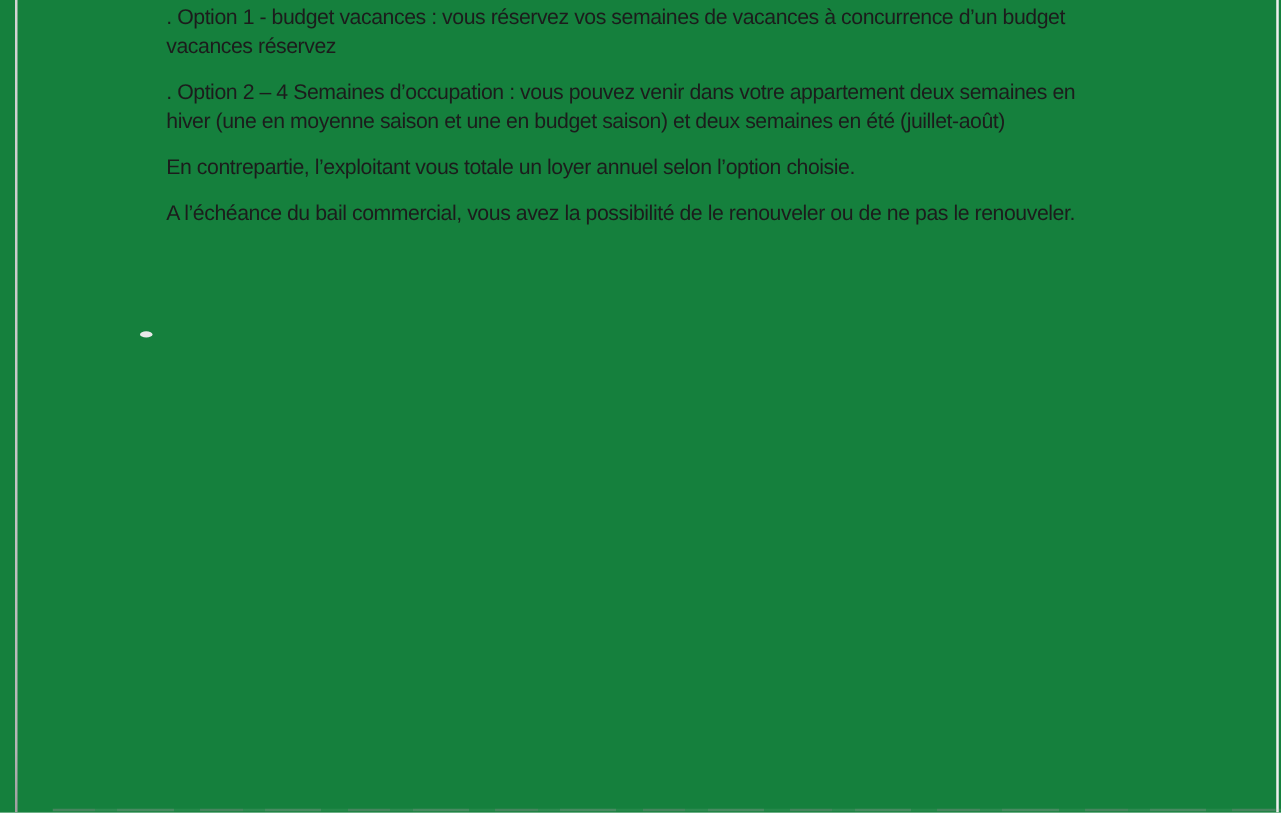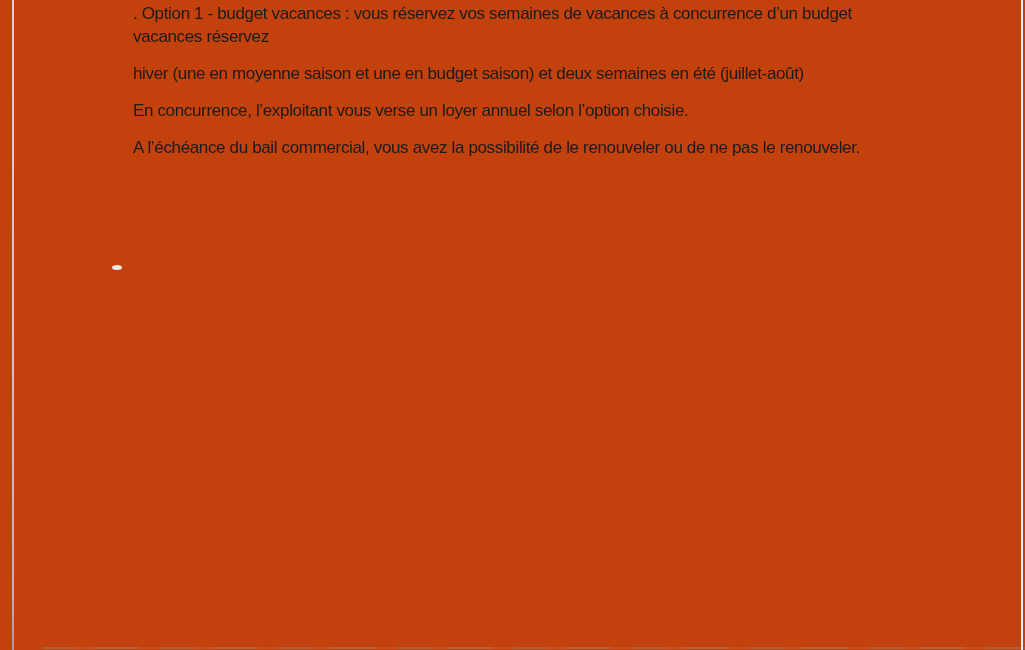--- a/index.html
+++ b/index.html
@@ -10,21 +10,21 @@
     width: 1025px;
     height: 650px;
     overflow: hidden;
     background: #ffffff;
     font-family: "Liberation Sans", sans-serif;
   }
   .scan-page {
     position: relative;
     width: 1025px;
     height: 650px;
-    background: #c2410c;
+    background: #15803d;
   }
   
   .edge-line-left {
     position: absolute;
     left: 12px;
     top: 0;
     width: 2px;
     height: 650px;
     background: linear-gradient(to bottom, #d4d4d4 0%, #c6c6c6 55%, #b5b5b5 92%, #9e9e9e 100%);
   }
@@ -92,28 +92,29 @@
   <div class="smudge"></div>
 
   <div class="text-block">
 
     <div class="para">
       <span class="text-line">. Option 1 - budget vacances : vous réservez vos semaines de vacances à concurrence d’un budget</span>
       <span class="text-line">vacances réservez</span>
     </div>
 
     <div class="para">
+      <span class="text-line">. Option 2 – 4 Semaines d’occupation : vous pouvez venir dans votre appartement deux semaines en</span>
       <span class="text-line">hiver (une en moyenne saison et une en budget saison) et deux semaines en été (juillet-août)</span>
     </div>
 
     <div class="para">
     </div>
 
     <div class="para">
-      <span class="text-line">En concurrence, l’exploitant vous verse un loyer annuel selon l’option choisie.</span>
+      <span class="text-line">En contrepartie, l’exploitant vous totale un loyer annuel selon l’option choisie.</span>
     </div>
 
     <div class="para">
       <span class="text-line">A l’échéance du bail commercial, vous avez la possibilité de le renouveler ou de ne pas le renouveler.</span>
     </div>
 
   </div>
 </div>
 
 </body></html>

